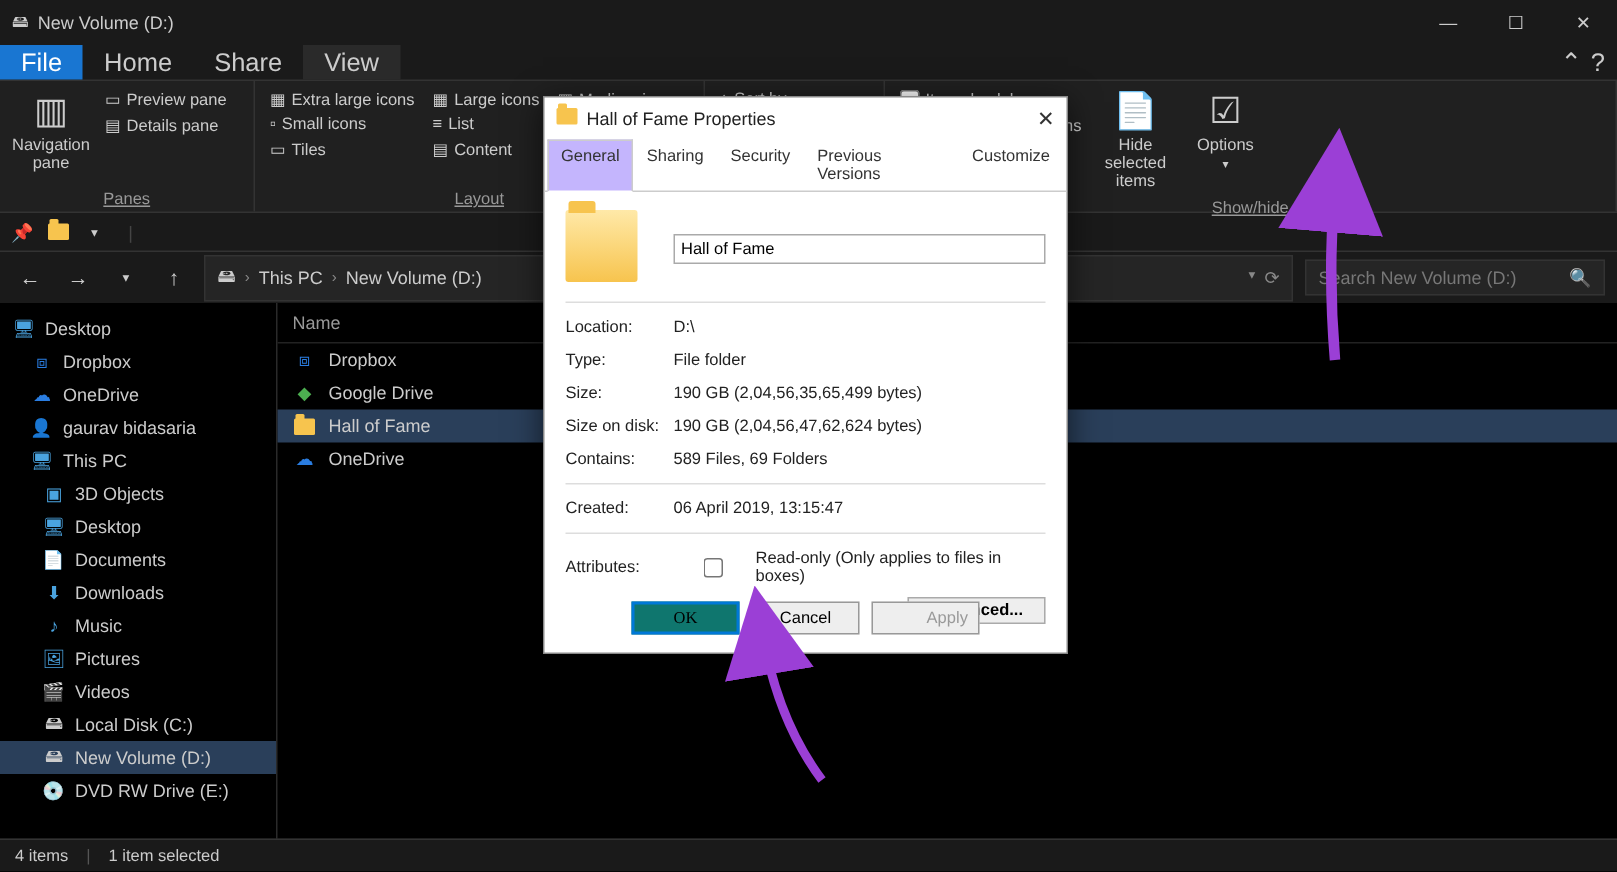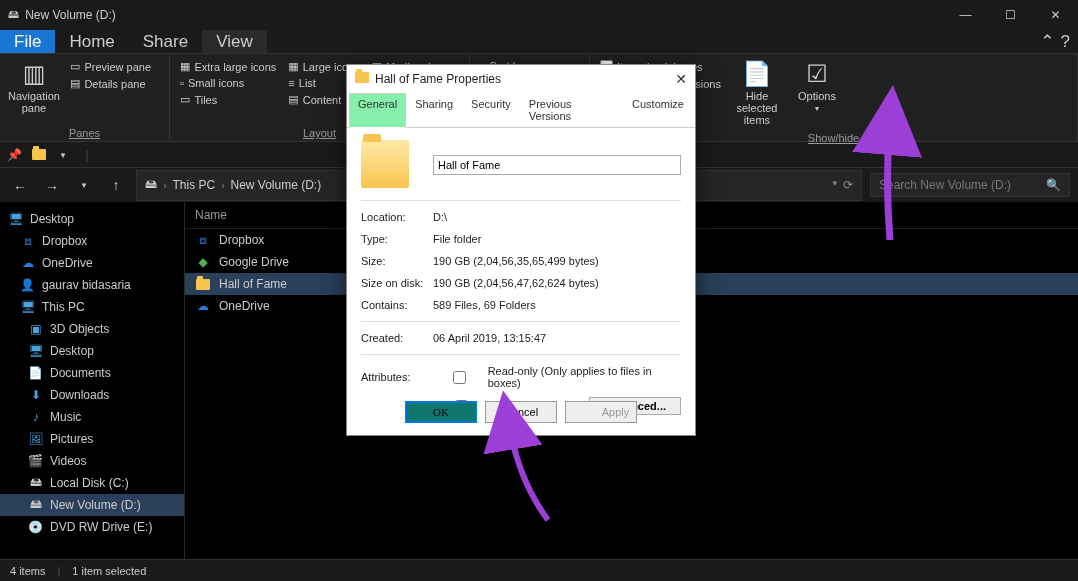--- a/index.html
+++ b/index.html
@@ -54,27 +54,27 @@
 .filelist-header { padding: 6px 10px; color: #999; border-bottom: 1px solid #222; }
 .file-row { display: flex; align-items: center; gap: 8px; padding: 4px 10px; }
 .file-row.selected { background: #2a3f5a; }
 .file-row .ficon { width: 16px; display: inline-flex; justify-content: center; }
 
 
 .statusbar { position: absolute; bottom: 0; left: 0; right: 0; height: 22px; background: #1a1a1a; color: #ccc; font-size: 11px; display: flex; align-items: center; padding: 0 10px; gap: 12px; border-top: 1px solid #333; }
 .statusbar .divider { color: #555; }
 
 
-.dialog { position: absolute; left: 346px; top: 64px; width: 350px; height: 372px; background: #fff; border: 1px solid #888; box-shadow: 0 4px 20px rgba(0,0,0,0.6); font-size: 11px; color: #222; }
+.dialog { position: absolute; left: 362px; top: 64px; width: 350px; height: 372px; background: #fff; border: 1px solid #888; box-shadow: 0 4px 20px rgba(0,0,0,0.6); font-size: 11px; color: #222; }
 .dialog-titlebar { height: 28px; display: flex; align-items: center; padding: 0 8px; font-size: 12px; }
 .dialog-titlebar .dicon { color: #d9a441; margin-right: 6px; }
 .dialog-titlebar .close { margin-left: auto; font-size: 14px; color: #333; }
 .dialog-tabs { display: flex; border-bottom: 1px solid #ccc; padding: 0 2px; }
 .dialog-tab { padding: 4px 8px; font-size: 11px; color: #333; border: 1px solid transparent; }
-.dialog-tab.active { background: #86efac; border: 1px solid #ccc; border-bottom: 1px solid #fff; margin-bottom: -1px; }
+.dialog-tab.active { background: #c4b5fd; border: 1px solid #ccc; border-bottom: 1px solid #fff; margin-bottom: -1px; }
 .dialog-body { padding: 12px 14px; }
 .dialog-row { display: flex; align-items: center; margin-bottom: 10px; }
 .dialog-label { width: 72px; color: #222; }
 .dialog-value { flex: 1; }
 .dialog-value input[type=text] { width: 100%; border: 1px solid #aaa; padding: 3px 4px; font-size: 11px; }
 .folder-icon-big { width: 48px; height: 48px; background: linear-gradient(180deg,#ffe9a8,#f7c44e); border-radius: 2px; display: inline-block; position: relative; }
 .folder-icon-big::before { content:""; position:absolute; top:-6px; left:2px; width:18px; height:8px; background:#f7c44e; border-radius:2px 2px 0 0; }
 .hr { border: none; border-top: 1px solid #ddd; margin: 6px 0 10px; }
 .attr-row { display: flex; align-items: center; gap: 22px; margin-bottom: 8px; }
 .attr-row .lab { width: 72px; }

